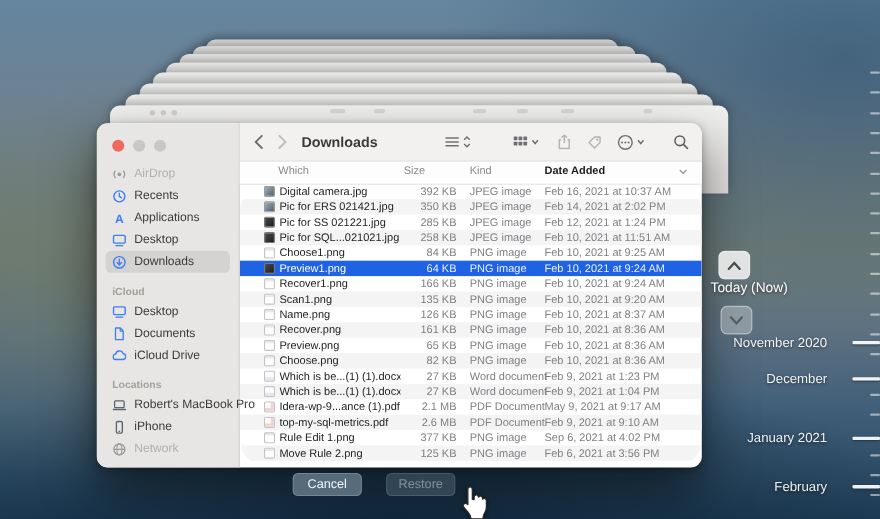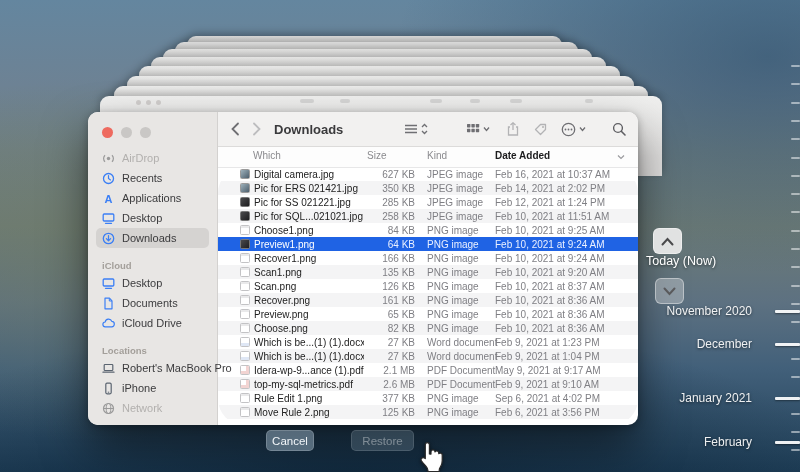--- a/index.html
+++ b/index.html
@@ -63,21 +63,21 @@
   .tm-down{left:655px;top:278px;background:rgba(200,205,208,.45);}
   .tm-today{position:absolute;left:646px;top:254px;font-size:12.5px;color:#fff;
     text-shadow:0 1px 3px rgba(0,0,0,.6);}
   .tick{position:absolute;right:0;height:2px;background:rgba(255,255,255,.5);border-radius:1px;}
   .tick.major{background:rgba(255,255,255,.92);height:3px;box-shadow:0 1px 2px rgba(0,0,0,.4);}
   .month{position:absolute;right:48px;width:130px;text-align:right;font-size:12px;
     color:rgba(255,255,255,.92);text-shadow:0 1px 3px rgba(0,0,0,.55);}
   .dlg-btn{position:absolute;top:430px;height:21px;border-radius:5px;border:none;
     font-family:"Liberation Sans",sans-serif;font-size:11.5px;display:flex;
     align-items:center;justify-content:center;}
-  .btn-cancel{left:266px;width:48px;background:rgba(142,166,184,.55);color:#f2f6f9;
+  .btn-cancel{left:266px;width:63px;background:rgba(142,166,184,.55);color:#f2f6f9;
     box-shadow:inset 0 0 0 1px rgba(255,255,255,.18);}
   .btn-restore{left:351px;width:63px;background:rgba(142,166,184,.25);color:rgba(255,255,255,.38);
     box-shadow:inset 0 0 0 1px rgba(255,255,255,.12);}
   .cursor{position:absolute;left:417px;top:440px;pointer-events:none;filter:drop-shadow(0 1px 2px rgba(0,0,0,.5));}
 </style>
 </head>
 <body>
 
 <div class="screen">
 
@@ -278,21 +278,21 @@
         <span style="left:399px;top:4px">
           <svg width="8" height="6" viewBox="0 0 8 6">
               <path d="M1 1.5 4 4.5 7 1.5" fill="none" stroke="#9a9a9e" stroke-width="1.2"></path>
             </svg></span>
       </div>
 
       <div class="rows" id="rows">
           <div class="row">
             <span class="fi fi-jpg"></span>
             <span class="nm">Digital camera.jpg</span>
-            <span class="sz">627 KB</span>
+            <span class="sz">392 KB</span>
             <span class="kd">JPEG image</span>
             <span class="dt">Feb 16, 2021 at 10:37 AM</span>
           </div>
           <div class="row">
             <span class="fi fi-jpg"></span>
             <span class="nm">Pic for ERS 021421.jpg</span>
             <span class="sz">350 KB</span>
             <span class="kd">JPEG image</span>
             <span class="dt">Feb 14, 2021 at 2:02 PM</span>
           </div>
@@ -333,21 +333,21 @@
           </div>
           <div class="row">
             <span class="fi fi-png"></span>
             <span class="nm">Scan1.png</span>
             <span class="sz">135 KB</span>
             <span class="kd">PNG image</span>
             <span class="dt">Feb 10, 2021 at 9:20 AM</span>
           </div>
           <div class="row">
             <span class="fi fi-png"></span>
-            <span class="nm">Scan.png</span>
+            <span class="nm">Name.png</span>
             <span class="sz">126 KB</span>
             <span class="kd">PNG image</span>
             <span class="dt">Feb 10, 2021 at 8:37 AM</span>
           </div>
           <div class="row">
             <span class="fi fi-png"></span>
             <span class="nm">Recover.png</span>
             <span class="sz">161 KB</span>
             <span class="kd">PNG image</span>
             <span class="dt">Feb 10, 2021 at 8:36 AM</span>

